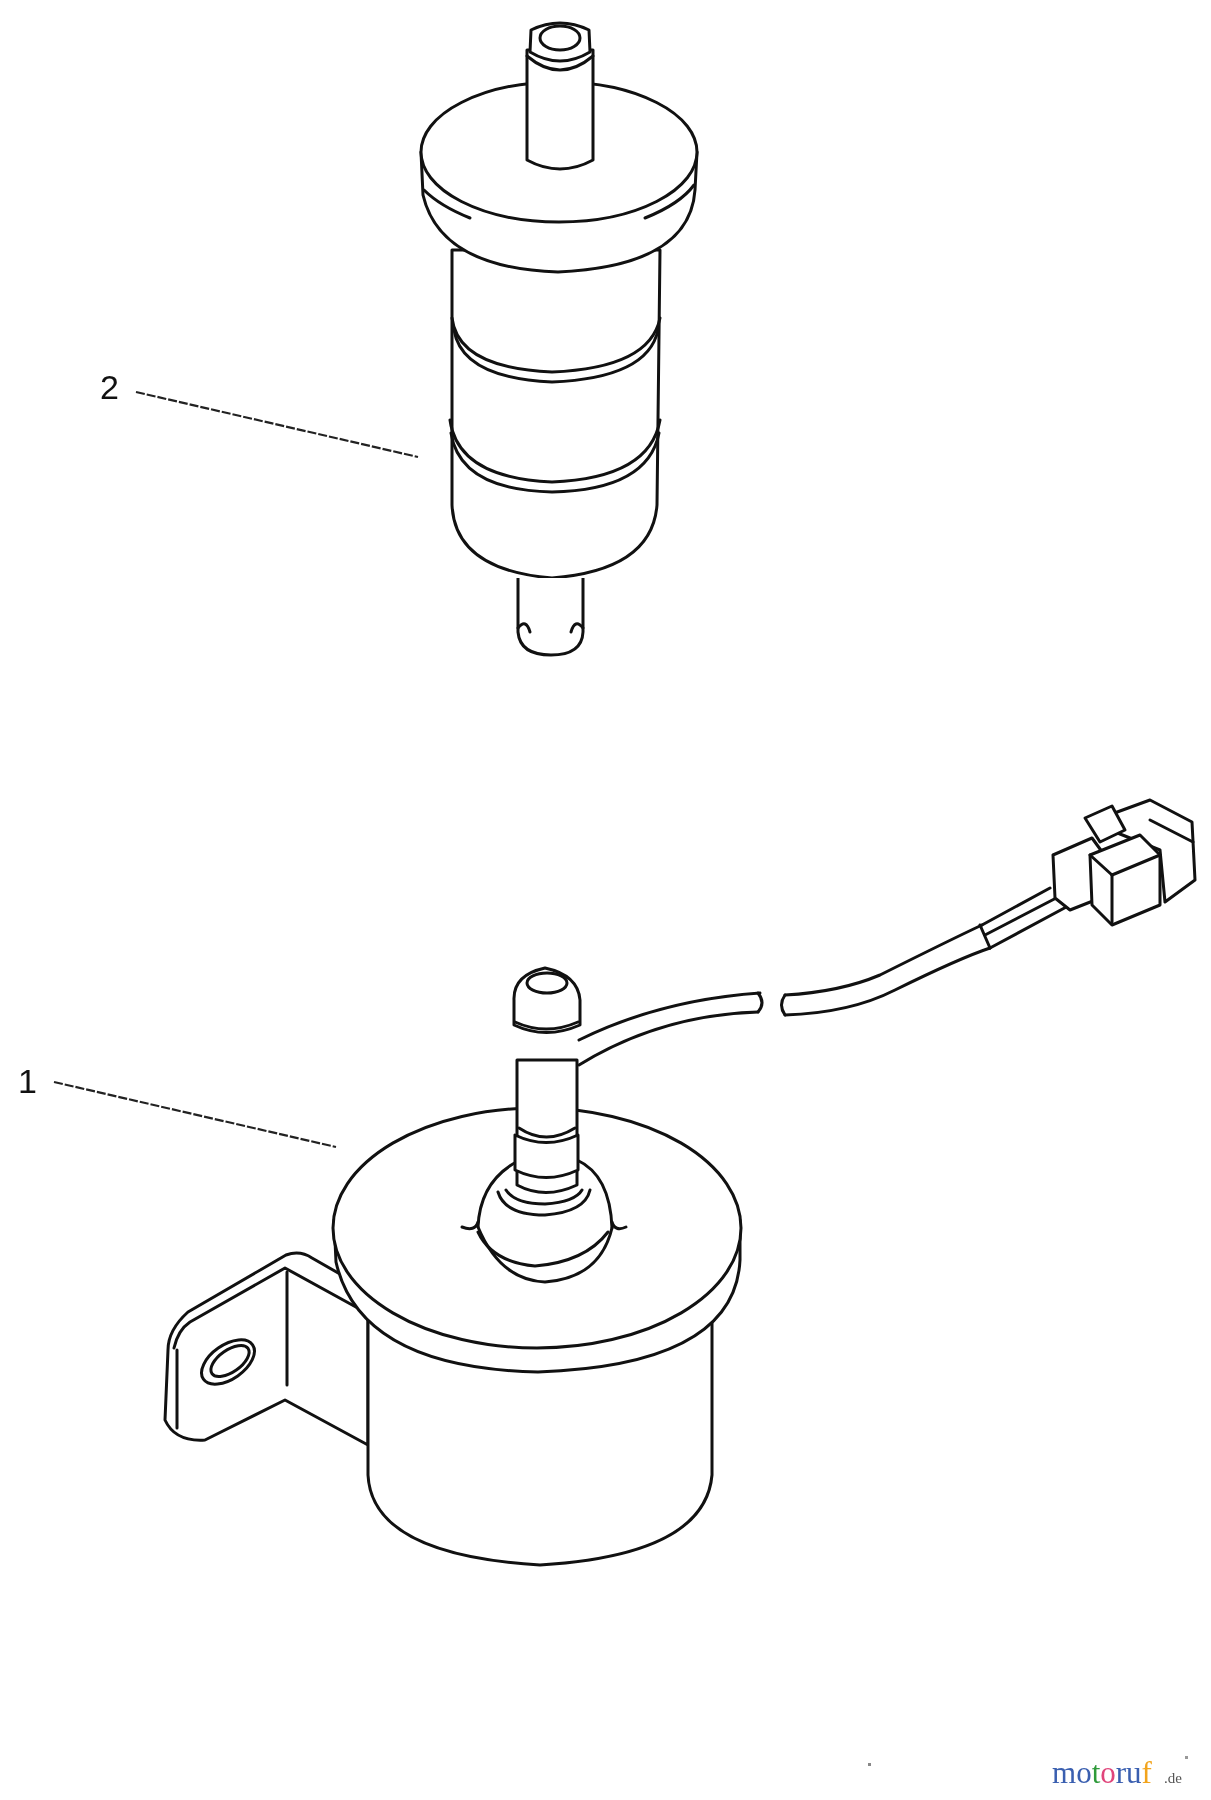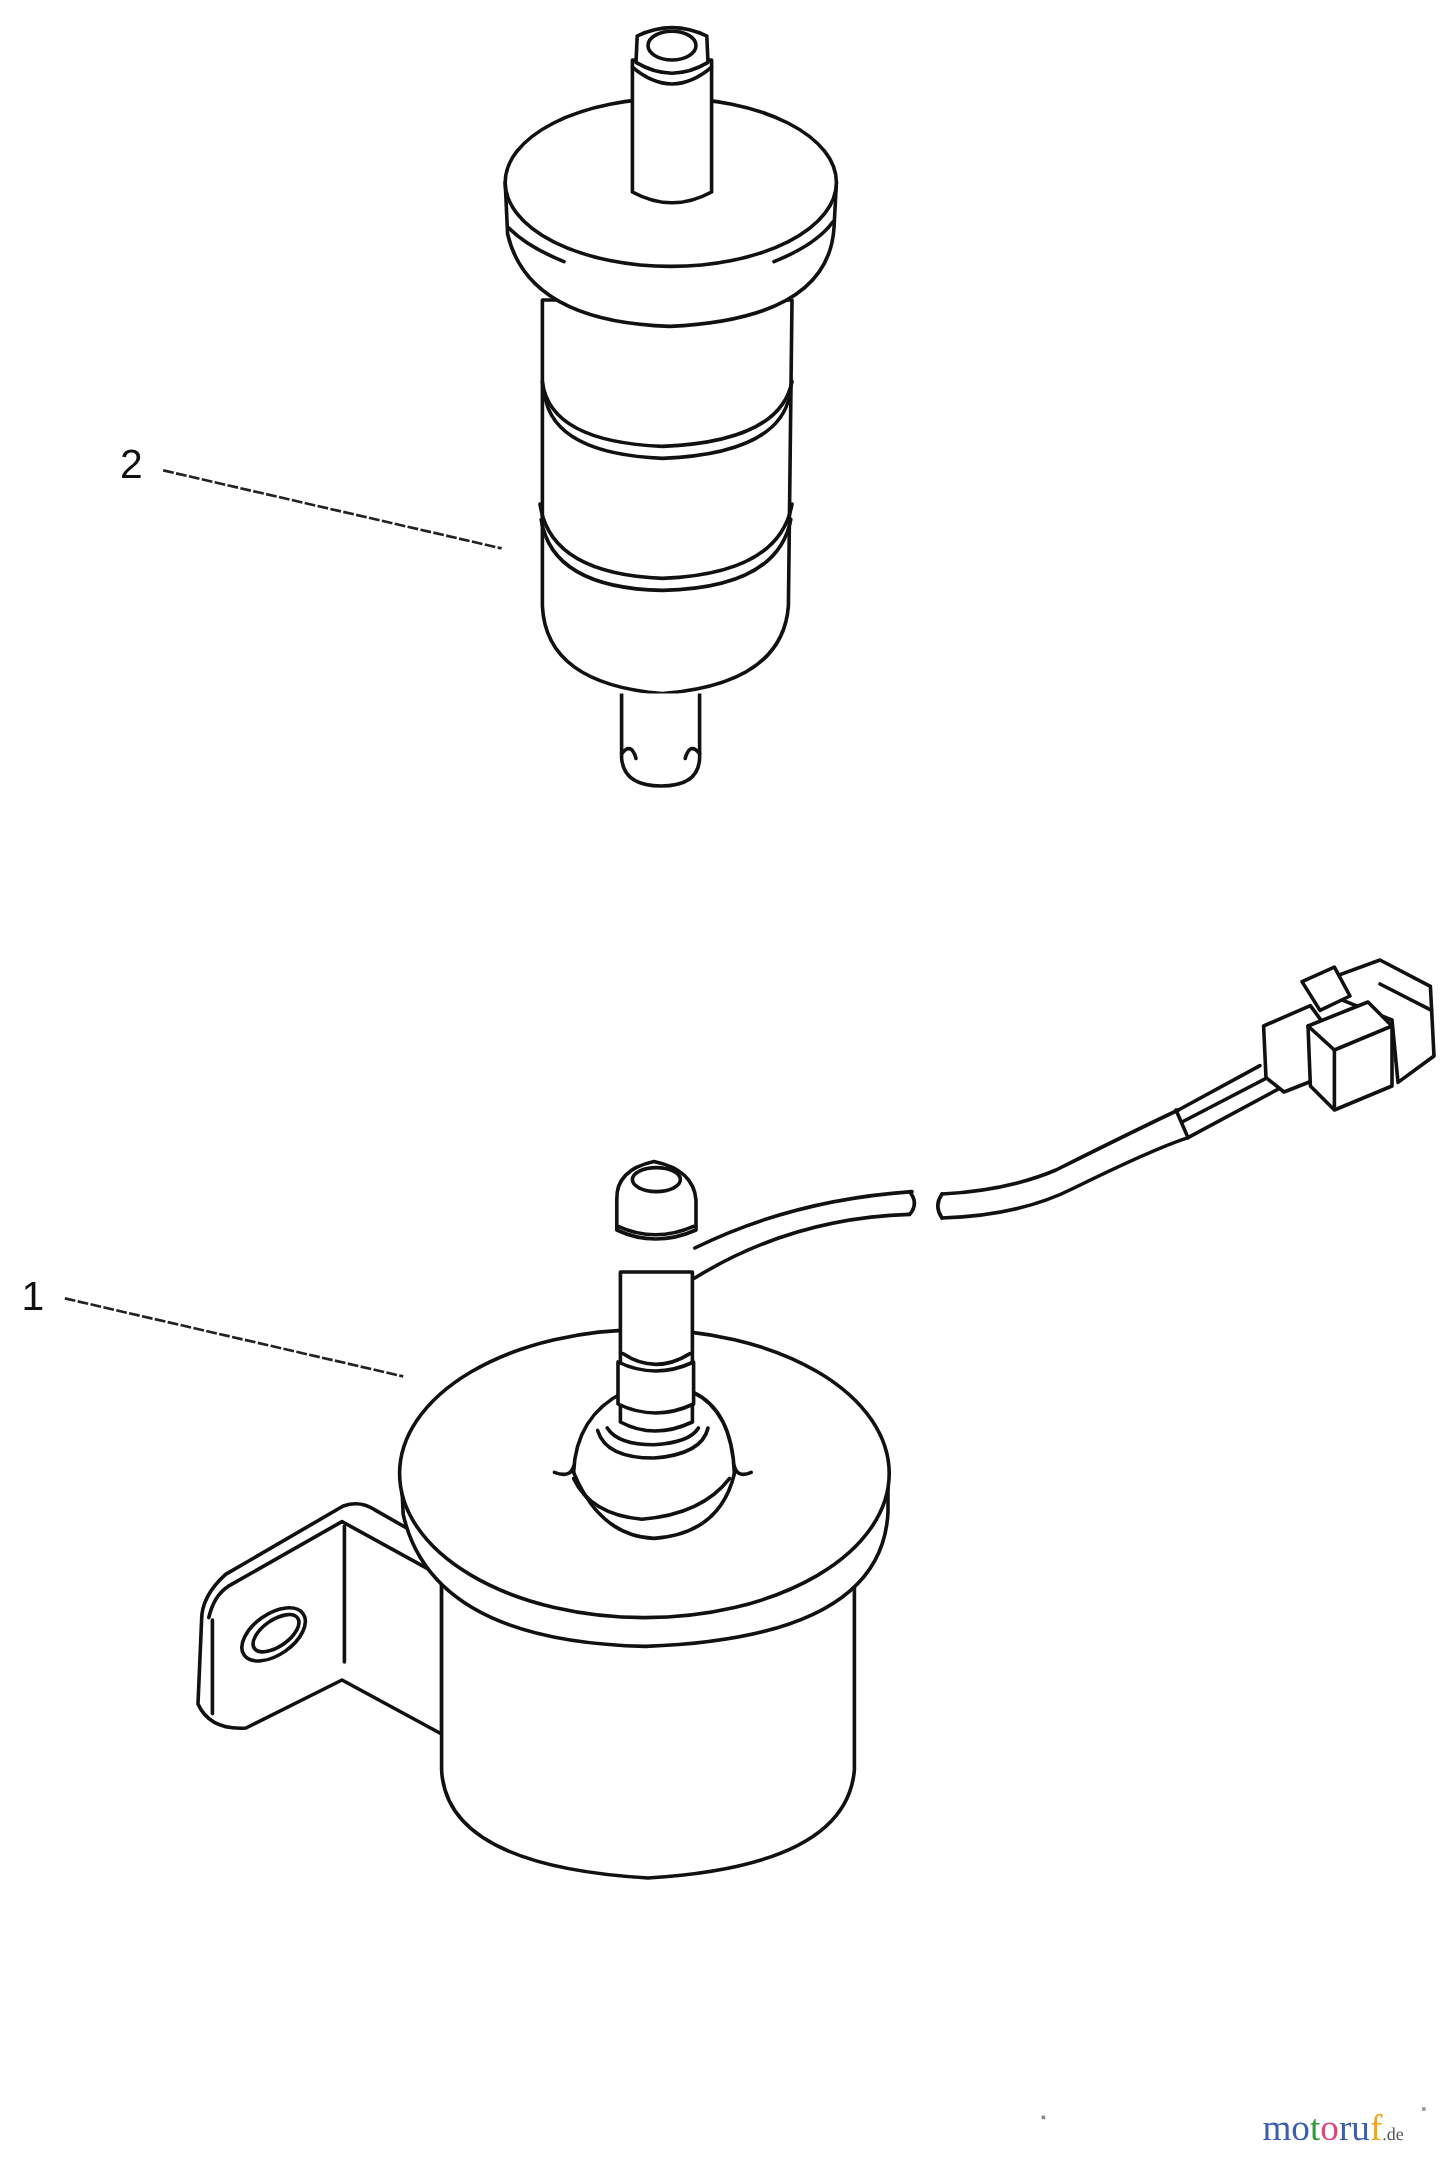--- a/index.html
+++ b/index.html
@@ -6,21 +6,21 @@
   body { width: 1211px; height: 1800px; position: relative; overflow: hidden;
          font-family: "Liberation Sans", sans-serif; }
   #diagram { position: absolute; left: 0; top: 0; width: 1211px; height: 1800px; }
   .ln { fill: none; stroke: #111; stroke-width: 3; stroke-linecap: round; stroke-linejoin: round; }
   .fillw { fill: #fff; stroke: #111; stroke-width: 3; stroke-linejoin: round; }
   .leader { stroke: #222; stroke-width: 2.2; stroke-dasharray: 9 2; fill: none; }
   .callout { position: absolute; font-size: 34px; color: #111; line-height: 1;
              font-family: "Liberation Sans", sans-serif; }
   .wm { position: absolute; left: 1052px; top: 1755px; font-family: "Liberation Serif", serif;
         font-size: 31px; letter-spacing: 0px; white-space: nowrap; }
-  .wm .de { font-size: 15px; color: #555; }
+  .wm .de { font-size: 15px; color: #555; margin-left: 12px; }
   .wm .dot { position: absolute; left: 133px; top: 1px; width: 3px; height: 3px; background: #999; }
   .speck { position: absolute; left: 868px; top: 1763px; width: 3px; height: 3px; background: #888; }
 </style>
 </head>
 <body>
 
 <svg id="diagram" viewBox="0 0 1211 1800" xmlns="http://www.w3.org/2000/svg">
 
   <g>
 

